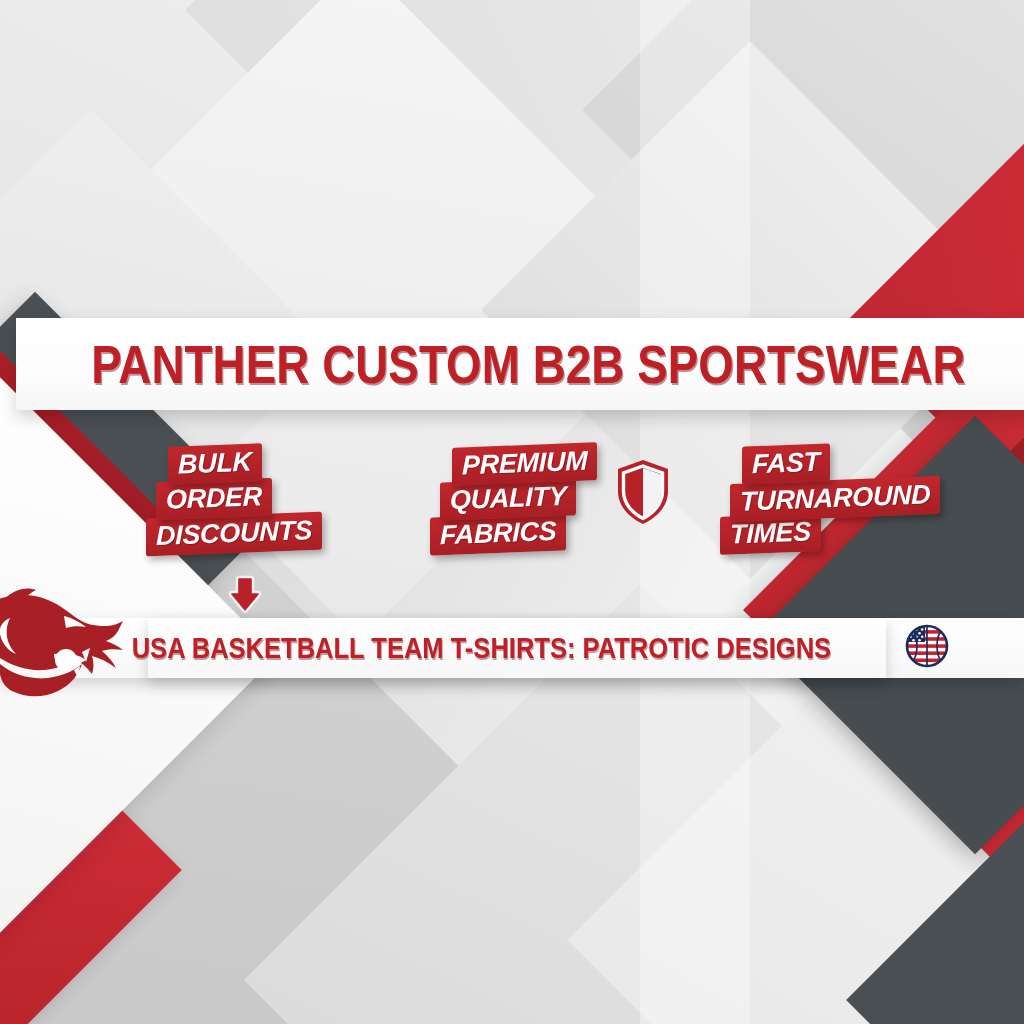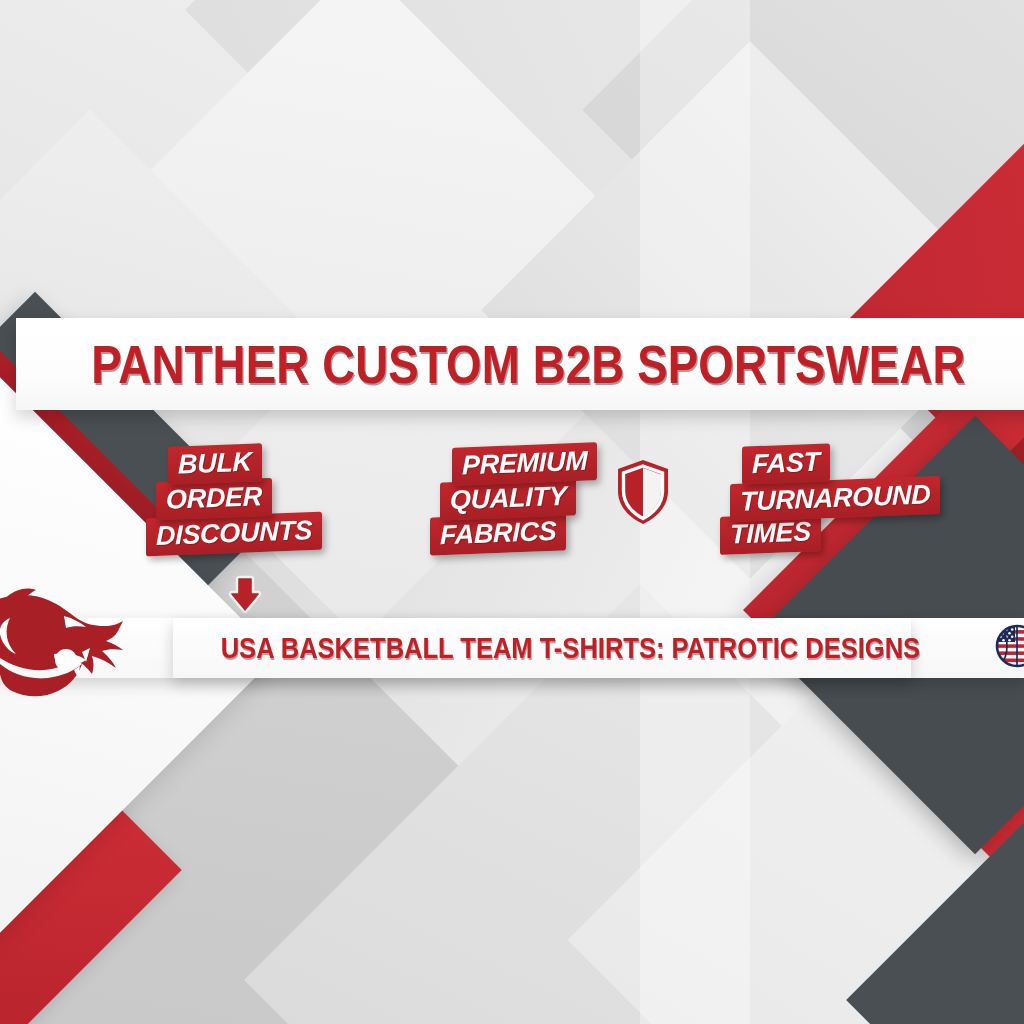--- a/index.html
+++ b/index.html
@@ -195,23 +195,22 @@
 
   
   .sub-band {
     position: absolute;
     left: 148px; top: 618px;
     width: 738px; height: 60px;
     background: linear-gradient(180deg, #ffffff, #f7f7f7);
     box-shadow: 0 6px 14px rgba(0,0,0,0.18);
     display: flex;
     align-items: center;
-    justify-content: space-between;
+    justify-content: center;
     gap: 26px;
-    margin-left: 25px;
   }
   .sub-band-ext {
     position: absolute;
     left: 0; top: 618px;
     width: 1024px; height: 60px;
     background: linear-gradient(180deg, #ffffff, #f7f7f7);
     box-shadow: 0 6px 14px rgba(0,0,0,0.16);
   }
   .sub-text {
     color: #bf2026;

